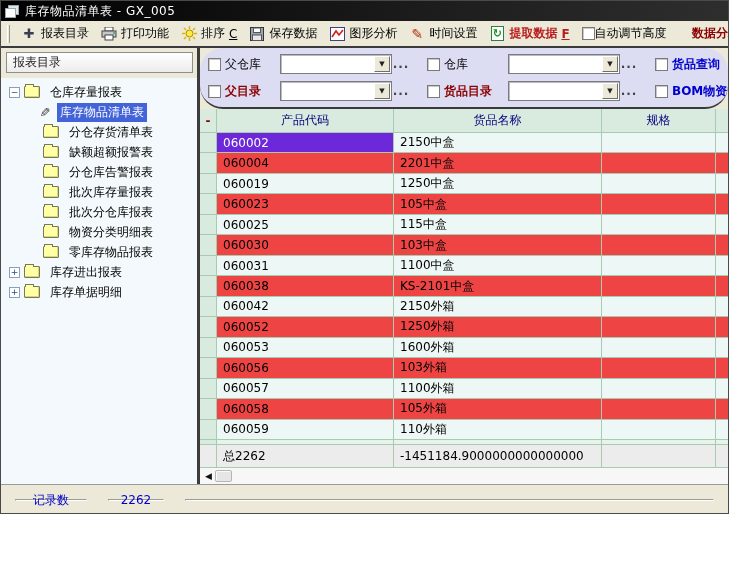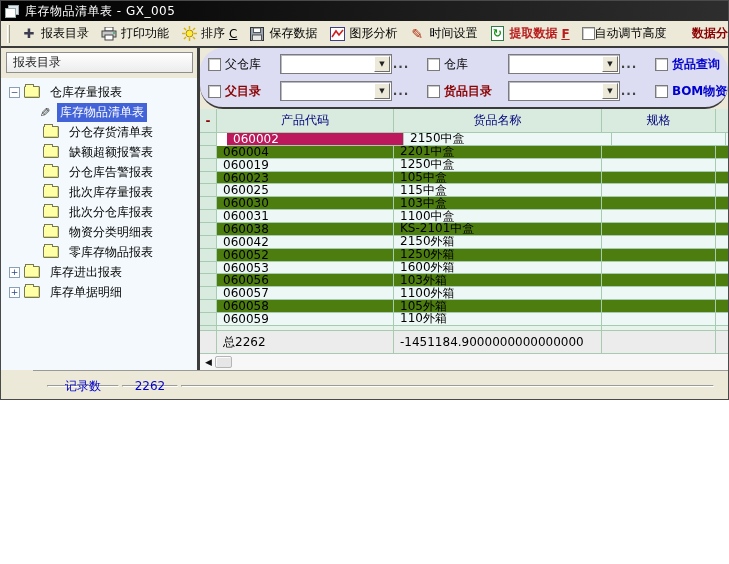--- a/index.html
+++ b/index.html
@@ -1,18 +1,18 @@
 <!DOCTYPE html>
 <html style="--grid: #a6cbb0;"><head>
 <meta charset="utf-8">
 <style>
   * { margin:0; padding:0; box-sizing:border-box; }
   html,body { width:729px; height:564px; }
   body { font-family:"DejaVu Sans","Liberation Sans",sans-serif; font-size:12px; color:#000; }
-  .app { position:relative; width:729px; height:400px; background:#ece9d8; border:1px solid #4a4a4a; overflow:hidden;
+  .app { position:relative; width:729px; height:514px; background:#ece9d8; border:1px solid #4a4a4a; overflow:hidden;
          display:flex; flex-direction:column; }
 
   
   .titlebar { height:20px; background:linear-gradient(90deg,#000000,#1d1d1d 60%,#2e2e2e); color:#fff;
               display:flex; align-items:center; padding:0 4px; flex:none; }
   .title-icon { width:15px; height:13px; margin-right:5px; position:relative; flex:none; }
   .title-icon .sheet { position:absolute; width:11px; height:10px; background:#fff; border:1px solid #9aa; }
   .title-icon .sheet.b { left:3px; top:0; background:#dfe6ee; }
   .title-icon .sheet.a { left:0; top:3px; }
   .title-text { font-size:12px; letter-spacing:0.5px; }
@@ -87,35 +87,35 @@
   .rows { flex:1; display:flex; flex-direction:column; min-height:0; }
   .trow { flex:1; display:flex; min-height:0; }
   .cell { border-right:1px solid var(--grid); border-bottom:1px solid var(--grid);
           display:flex; align-items:center; padding:0 6px; overflow:hidden; white-space:nowrap; }
   .cell.corner { width:var(--w-corner); flex:none; background:#d9ebdf; padding:0; }
   .cell.code { width:var(--w-code); flex:none; }
   .cell.name { width:var(--w-name); flex:none; }
   .cell.spec { width:var(--w-spec); flex:none; }
   .cell.extra { flex:1; border-right:none; }
   .trow.tint .cell:not(.corner):not(.sel) { background:#edf7f5; }
-  .trow.plain .cell:not(.corner):not(.sel) { background:#4d7c0f; }
-  .cell.sel { background:#be185d; color:#fff;margin-left:10px; }
+  .trow.plain .cell:not(.corner):not(.sel) { background:#ef4444; }
+  .cell.sel { background:#6d28d9; color:#fff; }
   .gaprow { height:5px; flex:none; display:flex; }
   .gaprow .cell { border-bottom:1px solid var(--grid); padding:0; background:#e7f4ec; }
   .gaprow .cell.corner { background:#d9ebdf; }
   .sumrow { height:23px; flex:none; display:flex; }
   .sumrow .cell { background:#ececec; border-bottom:1px solid var(--grid); }
   .hscroll { height:16px; flex:none; background:#f7f7f7; display:flex; align-items:center; padding-left:5px; gap:3px; }
   .scroll-arrow { font-size:9px; color:#111; line-height:1; }
   .scroll-thumb { width:17px; height:12px; background:#e6e6e6; border:1px solid #b5b5b5; border-radius:2px;
                   box-shadow:inset 1px 1px 0 #fbfbfb; }
 
   
   .statusbar { height:23px; flex:none; background:#ece9d8; border-top:1px solid #9a9a9a; display:flex;
-               align-items:stretch; padding:14px; gap:3px; color:#0000cc;margin-left:32px; }
+               align-items:stretch; padding:14px; gap:21px; color:#0000cc; }
   .sseg { border:1px solid; border-color:#9b9b9b #ffffff #ffffff #9b9b9b; display:flex; align-items:center; }
   .sseg.s1 { width:72px; justify-content:center; }
   .sseg.s2 { width:56px; justify-content:center; }
   .sseg.s3 { flex:1; padding-left:92px; overflow:hidden; white-space:nowrap; }
 </style>
 </head>
 <body>
 
 <div class="app">
 

